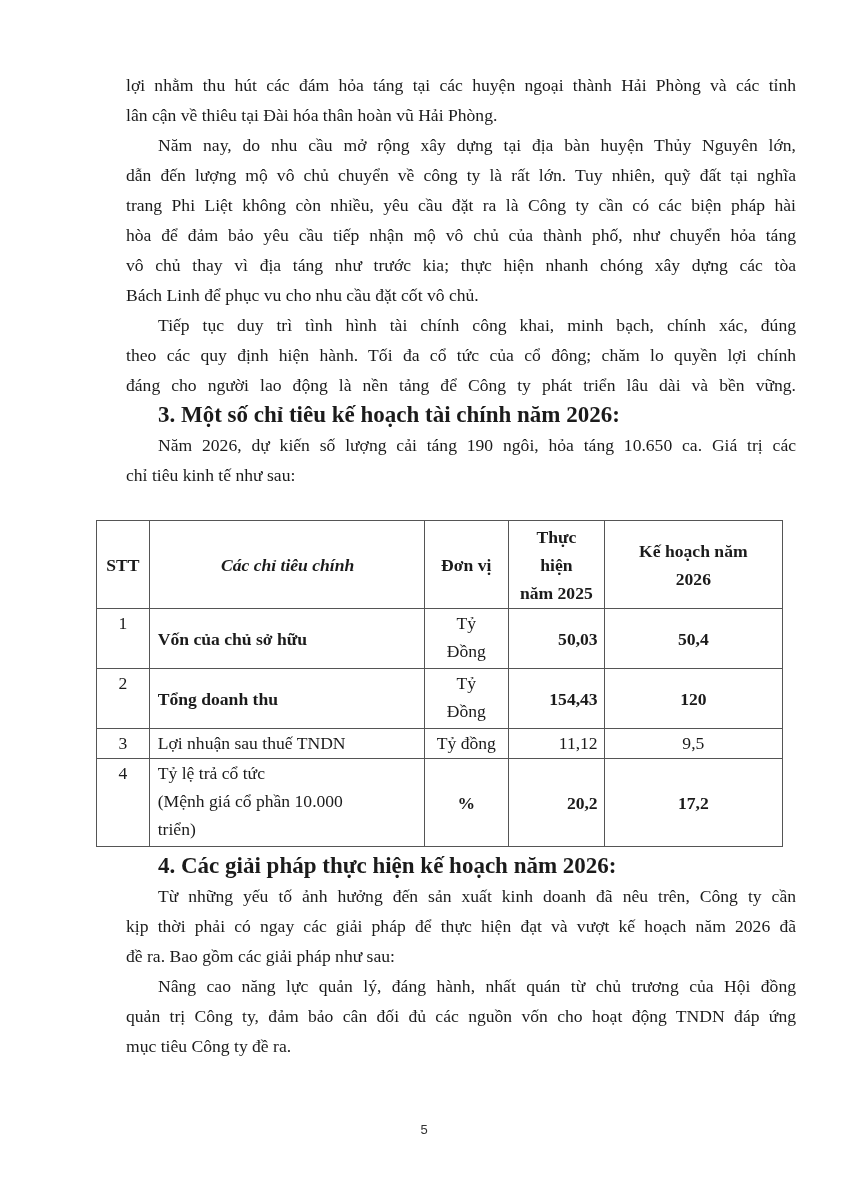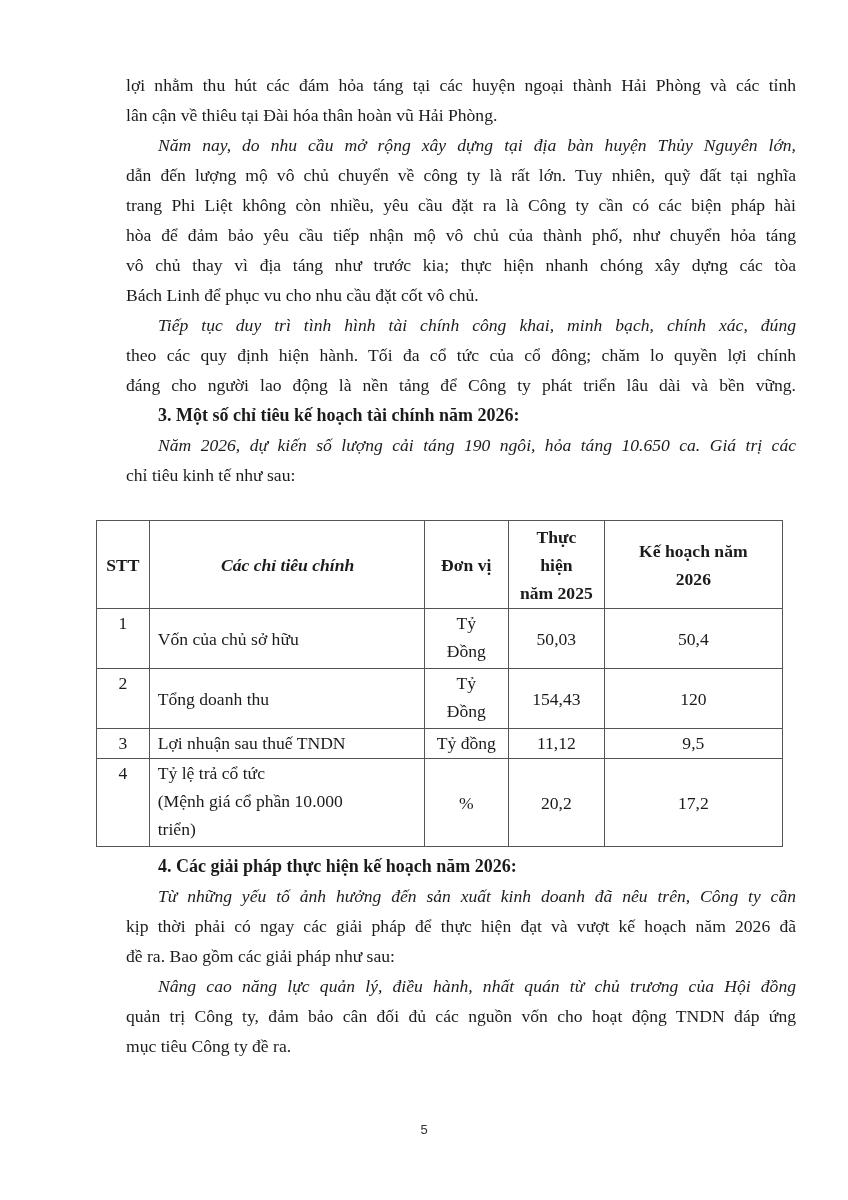--- a/index.html
+++ b/index.html
@@ -4,36 +4,36 @@
 <style>
   html, body { margin: 0; padding: 0; }
   body {
     width: 848px; height: 1200px; background: #ffffff; overflow: hidden;
     font-family: "Liberation Serif", serif; color: #1b1b1b;
     position: relative;
   }
   .page { position: absolute; left: 98px; top: 70px; width: 670px; margin-left: 28px; }
   .line { font-size: 17.6px; line-height: 30px; white-space: nowrap; position: relative; }
   .just { text-align: justify; text-align-last: justify; white-space: normal; }
-  .indent { padding-left: 32px; font-style: italic; }
-  .heading { font-weight: bold; padding-left: 32px; font-size: 18px; line-height: 30px; font-family: Liberation Serif, serif; }
+  .indent { padding-left: 32px; }
+  .heading { font-weight: bold; padding-left: 32px; font-size: 23px; line-height: 30px; font-family: Liberation Serif, serif; }
 
   table.fin {
     position: absolute; left: 96px; top: 520px; width: 687px;
     border-collapse: collapse; font-size: 17.6px; line-height: 28px;
   }
   table.fin td, table.fin th { border: 1.3px solid #555; padding: 0 6px; }
   table.fin th { font-weight: bold; text-align: center; vertical-align: middle; }
   table.fin td { vertical-align: top; }
   .c-stt { width: 40px; text-align: center; margin-left: 34px; }
   .c-name { width: 268px; text-align: left; padding-left: 8px !important; }
   .c-unit { width: 72px; text-align: center; }
-  .c-actual { width: 84px; text-align: center; }
+  .c-actual { width: 84px; text-align: right; }
   .c-plan { width: 170px; text-align: center; margin-top: 40px; }
-  .mid { vertical-align: middle !important; }
+  .mid { vertical-align: middle !important; font-weight: bold; }
 
   .footer-num {
     position: absolute; left: 0; width: 848px; top: 1122px; text-align: center;
     font-family: "Liberation Sans", sans-serif; font-size: 13px; color: #333;
   }
 </style>
 </head>
 <body>
 
 <div class="page">
@@ -113,18 +113,18 @@
       <td class="c-plan mid">17,2</td>
     </tr>
   </tbody>
 </table>
 
 <div class="page" style="top:851px;">
   <div class="heading">4.  Các giải pháp thực hiện kế hoạch năm 2026:</div>
   <div class="line just indent">Từ những yếu tố ảnh hưởng đến sản xuất kinh doanh đã nêu trên, Công ty cần</div>
   <div class="line just">kịp thời phải có ngay các giải pháp để thực hiện đạt và vượt kế hoạch năm 2026 đã</div>
   <div class="line">đề ra. Bao gồm các giải pháp như sau:</div>
-  <div class="line just indent">Nâng cao năng lực quản lý, điều hành, nhất quán từ chủ trương của Hội đồng</div>
+  <div class="line just indent">Nâng cao năng lực quản lý, đáng hành, nhất quán từ chủ trương của Hội đồng</div>
   <div class="line just">quản trị Công ty, đảm bảo cân đối đủ các nguồn vốn cho hoạt động TNDN đáp ứng</div>
   <div class="line">mục tiêu Công ty đề ra.</div>
 </div>
 
 <div class="footer-num">5</div>
 
 </body></html>

